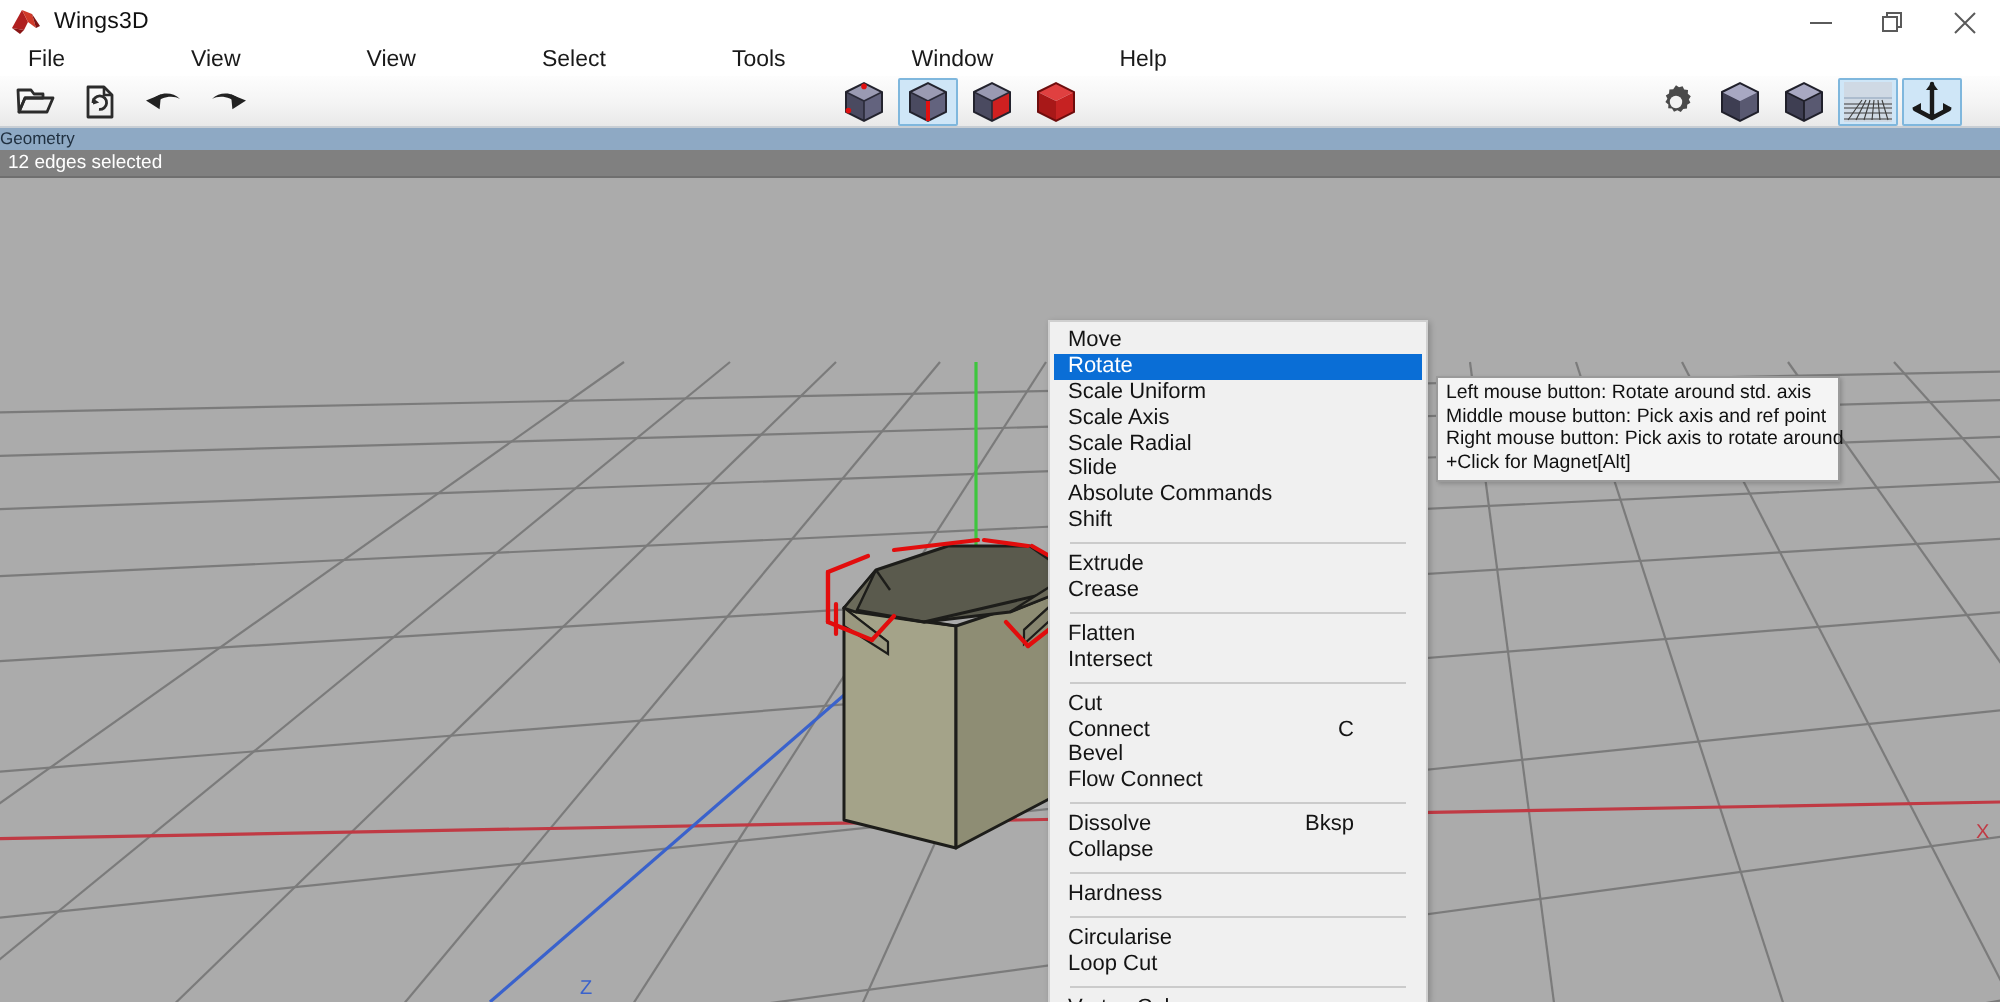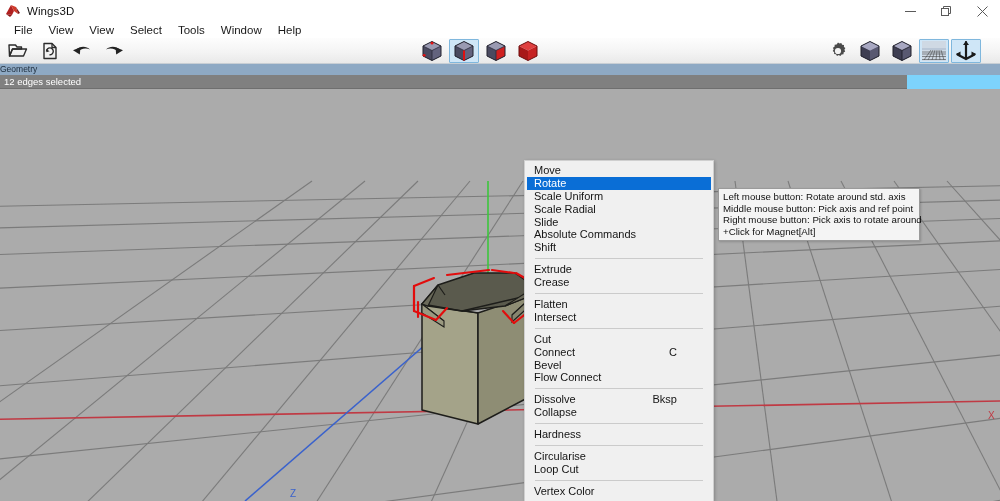--- a/index.html
+++ b/index.html
@@ -42,20 +42,21 @@
     color: #5a5a5a;
   }
   .win-btn svg { display: block; }
 
   
   .menubar {
     position: absolute; left: 0; top: 22px; width: 1000px; height: 16px;
     background: #ffffff;
     display: flex; align-items: flex-end;
     padding-left: 6px;
+    gap: 47px;
   }
   .menubar-item {
     font-size: 11.5px; color: #1a1a1a;
     padding: 0 8px; line-height: 16px;
     white-space: nowrap;
   }
 
   
   .toolbar {
     position: absolute; left: 0; top: 38px; width: 1000px; height: 26px;
@@ -83,21 +84,21 @@
     background: #8ea9c4;
   }
   .geo-band-label {
     position: absolute; left: 0; right: 0; top: 0;
     text-align: left;
     font-size: 8.5px; color: #203040; line-height: 11px;
   }
 
   
   .statusbar {
-    position: absolute; left: 0; top: 75px; width: 907px; height: 14px;
+    position: absolute; left: 0; top: 75px; width: 1000px; height: 14px;
     background: #808080;
     border-bottom: 1px solid #6f6f6f;
   }
   .statusbar-text {
     position: absolute; left: 4px; top: 0; line-height: 14px;
     font-size: 9.5px; color: #ffffff;
   }
 
   
   .viewport {
@@ -462,20 +463,21 @@
         <path d="M64 498 L36 512" stroke="#3a62cc" stroke-width="2" fill="none"></path>
       </g>
     </svg>
   </div>
 
   <div class="ctxmenu">
 
     <div class="ctx-item"><span>Move</span></div>
     <div class="ctx-item sel"><span>Rotate</span></div>
     <div class="ctx-item"><span>Scale Uniform</span></div>
+    <div class="ctx-item"><span>Scale Axis</span></div>
     <div class="ctx-item"><span>Scale Radial</span></div>
     <div class="ctx-item"><span>Slide</span></div>
     <div class="ctx-item"><span>Absolute Commands</span></div>
     <div class="ctx-item"><span>Shift</span></div>
 
     <div class="ctx-sep"></div>
 
     <div class="ctx-item"><span>Extrude</span></div>
     <div class="ctx-item"><span>Crease</span></div>
 

